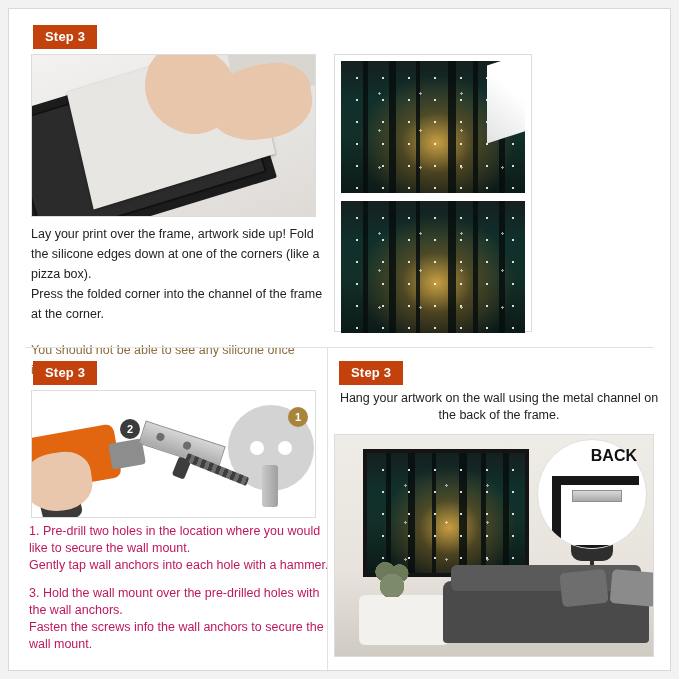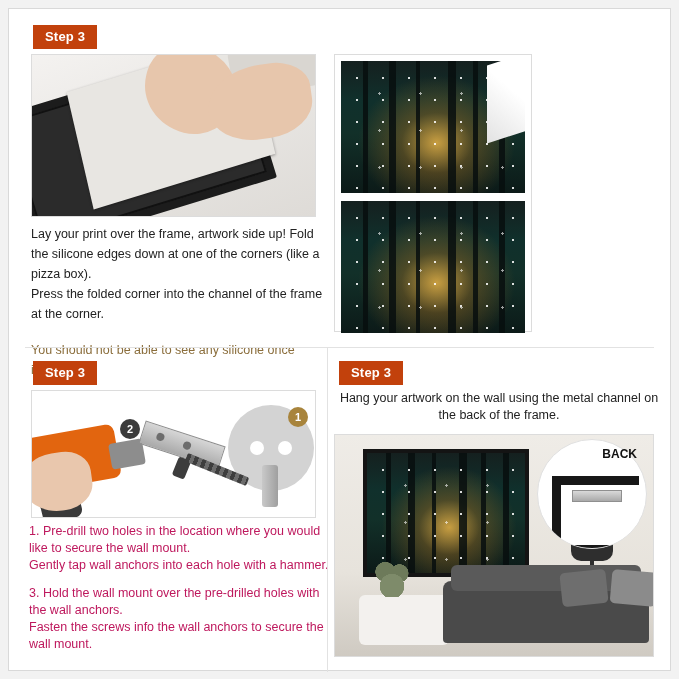--- a/index.html
+++ b/index.html
@@ -210,21 +210,21 @@
     position:absolute;left:40px;top:126px;width:34px;height:36px;
     background:radial-gradient(circle at 50% 70%, #7e8b6a 0 40%, transparent 41%),
                radial-gradient(circle at 30% 30%, #6d7a5a 0 28%, transparent 29%),
                radial-gradient(circle at 72% 34%, #6d7a5a 0 26%, transparent 27%);
   }
   .callout{
     position:absolute;right:6px;top:4px;width:108px;height:108px;border-radius:50%;
     background:#ffffff;border:1px solid #e0e0e0;overflow:hidden;
   }
   .callout-label{
-    position:absolute;right:16px;top:12px;font-size:12px;font-weight:bold;color:#111;
+    position:absolute;right:16px;top:12px;font-size:16px;font-weight:bold;color:#111;
   }
   .co-frame{
     position:absolute;left:14px;top:36px;width:78px;height:60px;
     border-left:9px solid #171717;border-top:9px solid #171717;
     border-bottom:9px solid #171717;background:#ffffff;
   }
   .co-channel{
     position:absolute;left:34px;top:50px;width:48px;height:10px;
     background:linear-gradient(180deg,#d9d9d9,#a9a9a9);border:1px solid #8f8f8f;
   }

